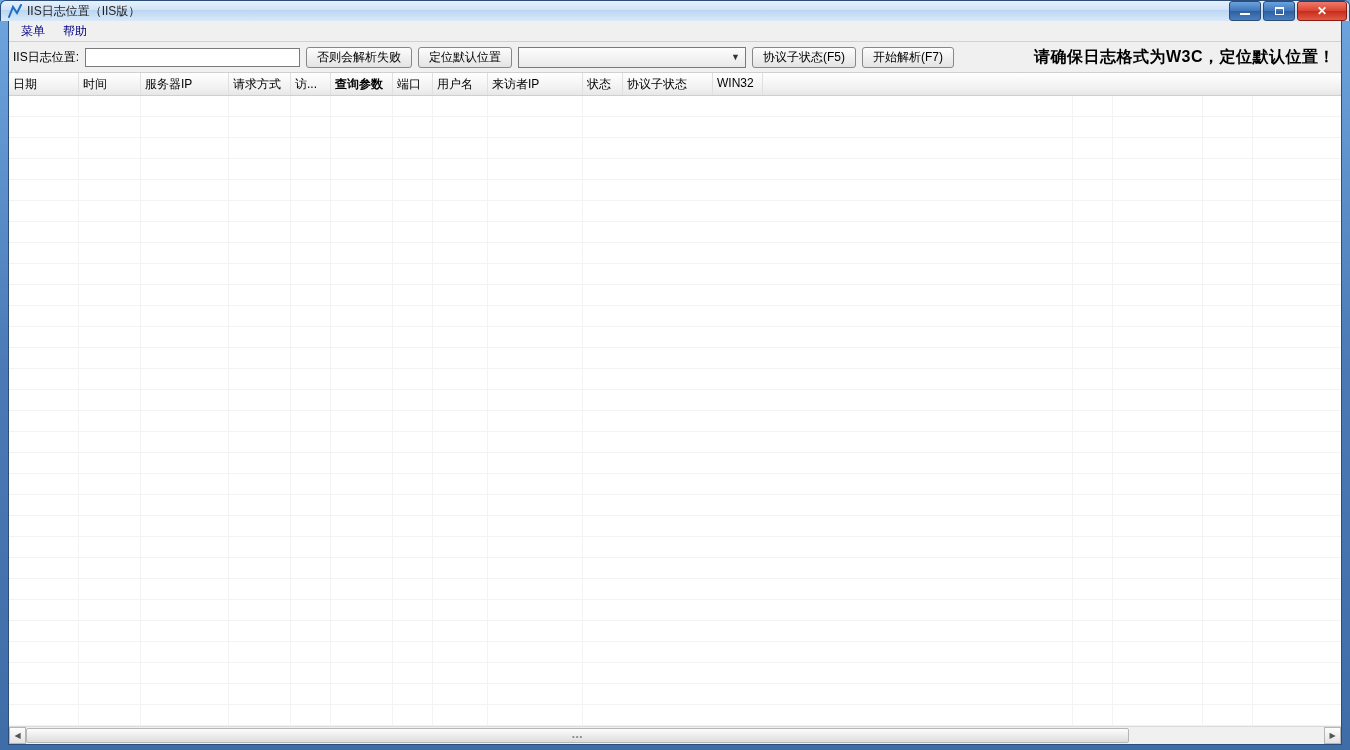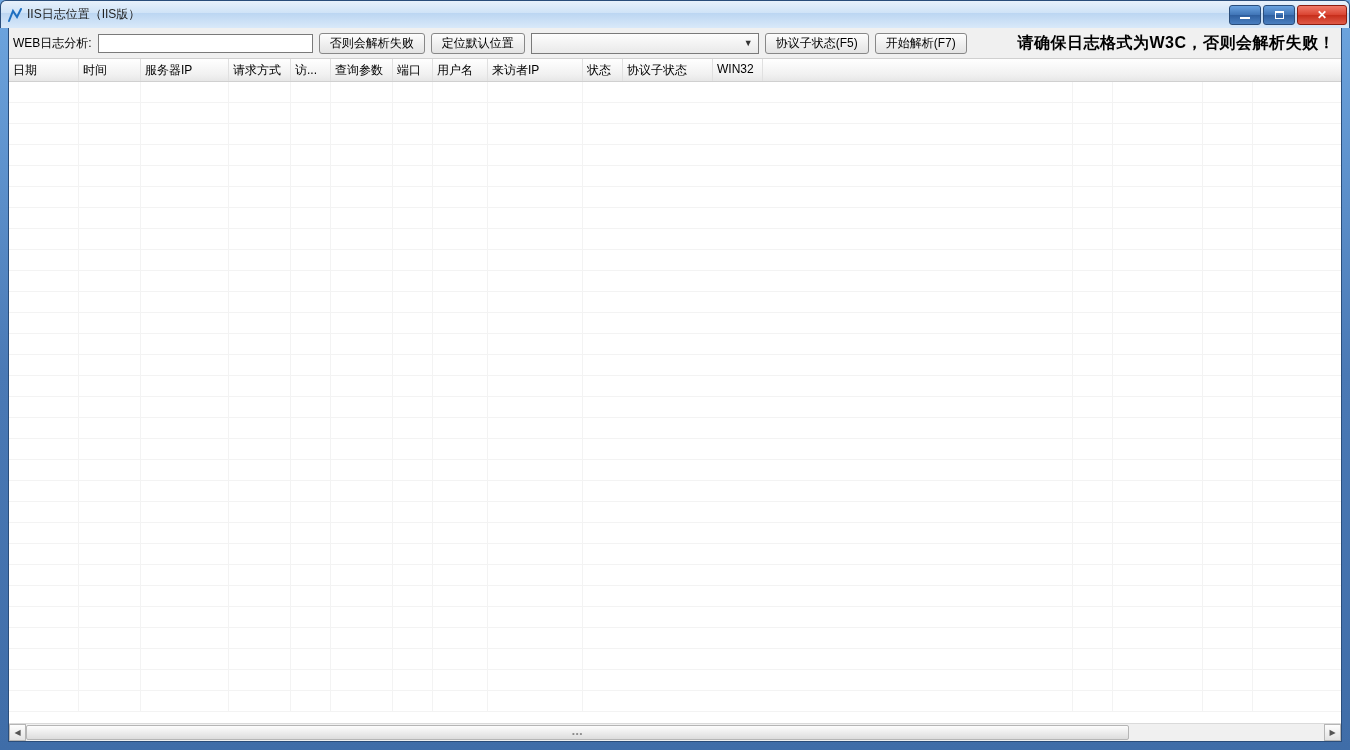--- a/index.html
+++ b/index.html
@@ -253,43 +253,47 @@
           <div class="glyph-max"></div>
         </div>
       <div class="win-btn close">
           <span class="glyph-close"></span>
         </div>
     </div>
   </div>
 
   <div class="client-frame">
 
+    <div class="menubar">
+      <div class="menu-item">菜单</div>
+      <div class="menu-item">帮助</div>
+    </div>
 
     <div class="toolbar">
-      <span class="toolbar-label">WEB日志分析:</span>
+      <span class="toolbar-label">IIS日志位置:</span>
       <input class="path-input" type="text" value="" style="">
       <button class="tb-btn">否则会解析失败</button>
       <button class="tb-btn">定位默认位置</button>
       <div class="combo">
         <span style="flex:1"></span>
         <span class="arrow">▼</span>
       </div>
       <button class="tb-btn">协议子状态(F5)</button>
       <button class="tb-btn">开始解析(F7)</button>
-      <span class="warn-text">请确保日志格式为W3C，否则会解析失败！</span>
+      <span class="warn-text">请确保日志格式为W3C，定位默认位置！</span>
     </div>
 
     <div class="grid-area">
       <div class="grid-header" id="grid-header">
           <div class="col" style="width: 70px;">日期</div>
           <div class="col" style="width: 62px;">时间</div>
           <div class="col" style="width: 88px;">服务器IP</div>
           <div class="col" style="width: 62px;">请求方式</div>
           <div class="col" style="width: 40px;">访...</div>
-          <div class="col" style="width: 62px;">查询参数</div>
+          <div class="col" style="width: 62px; font-weight: bold;">查询参数</div>
           <div class="col" style="width: 40px;">端口</div>
           <div class="col" style="width: 55px;">用户名</div>
           <div class="col" style="width: 95px;">来访者IP</div>
           <div class="col" style="width: 40px;">状态</div>
           <div class="col" style="width: 90px;">协议子状态</div>
           <div class="col" style="width: 50px;">WIN32</div>
         </div>
       <div class="grid-body" id="grid-body">
           <div class="grid-row">
             <div class="cell" style="width: 70px;"></div>

